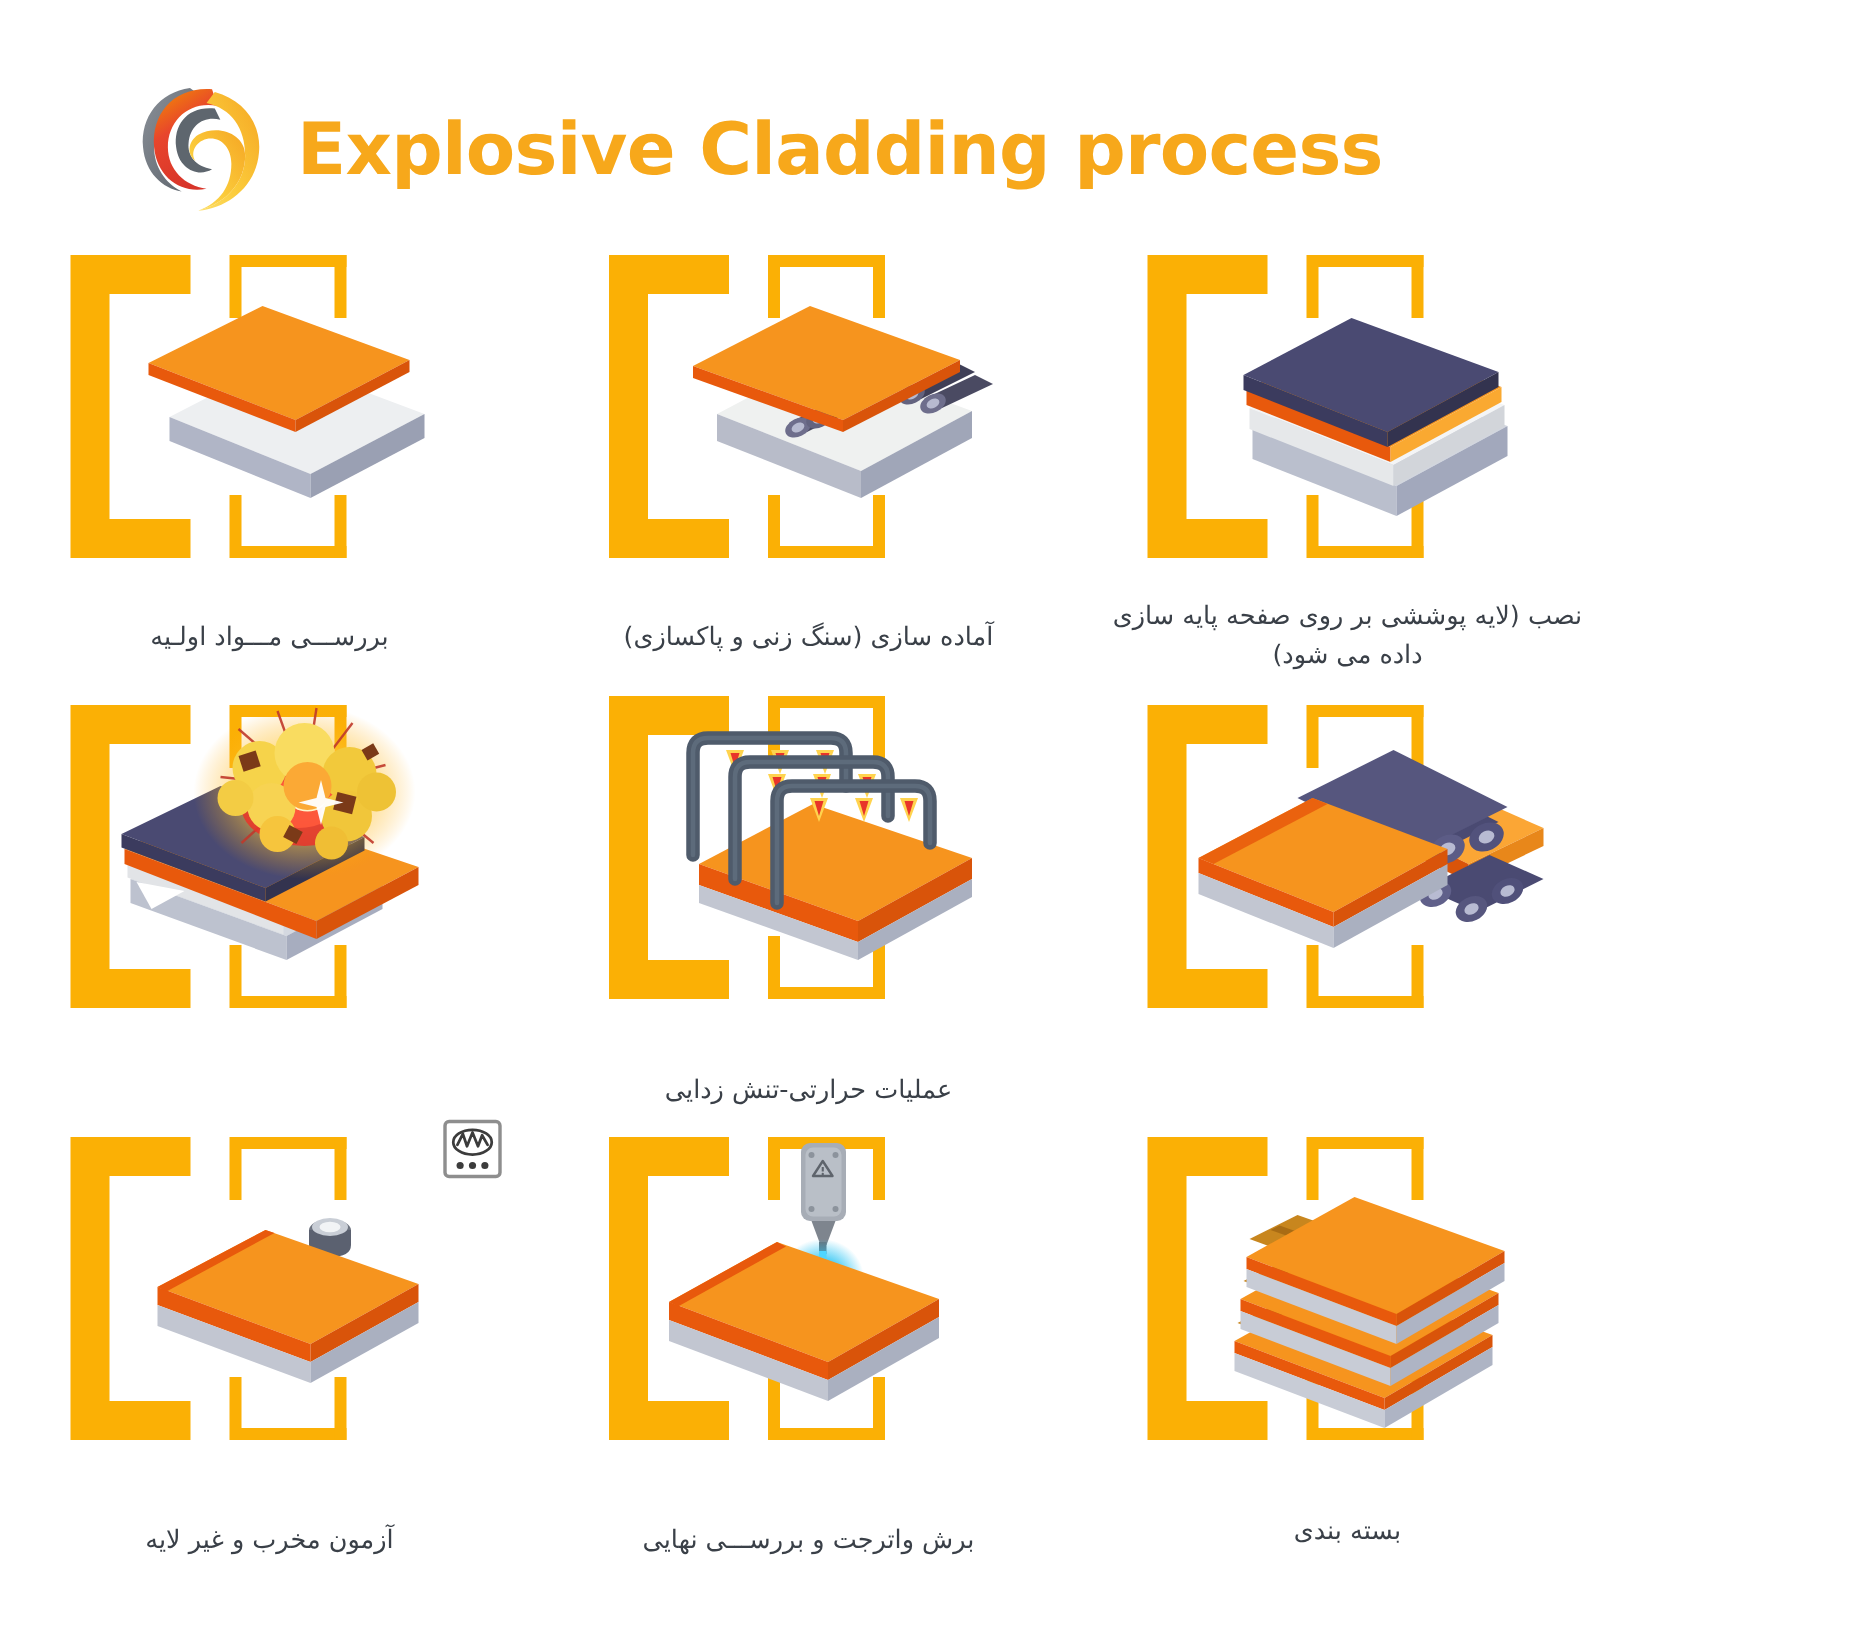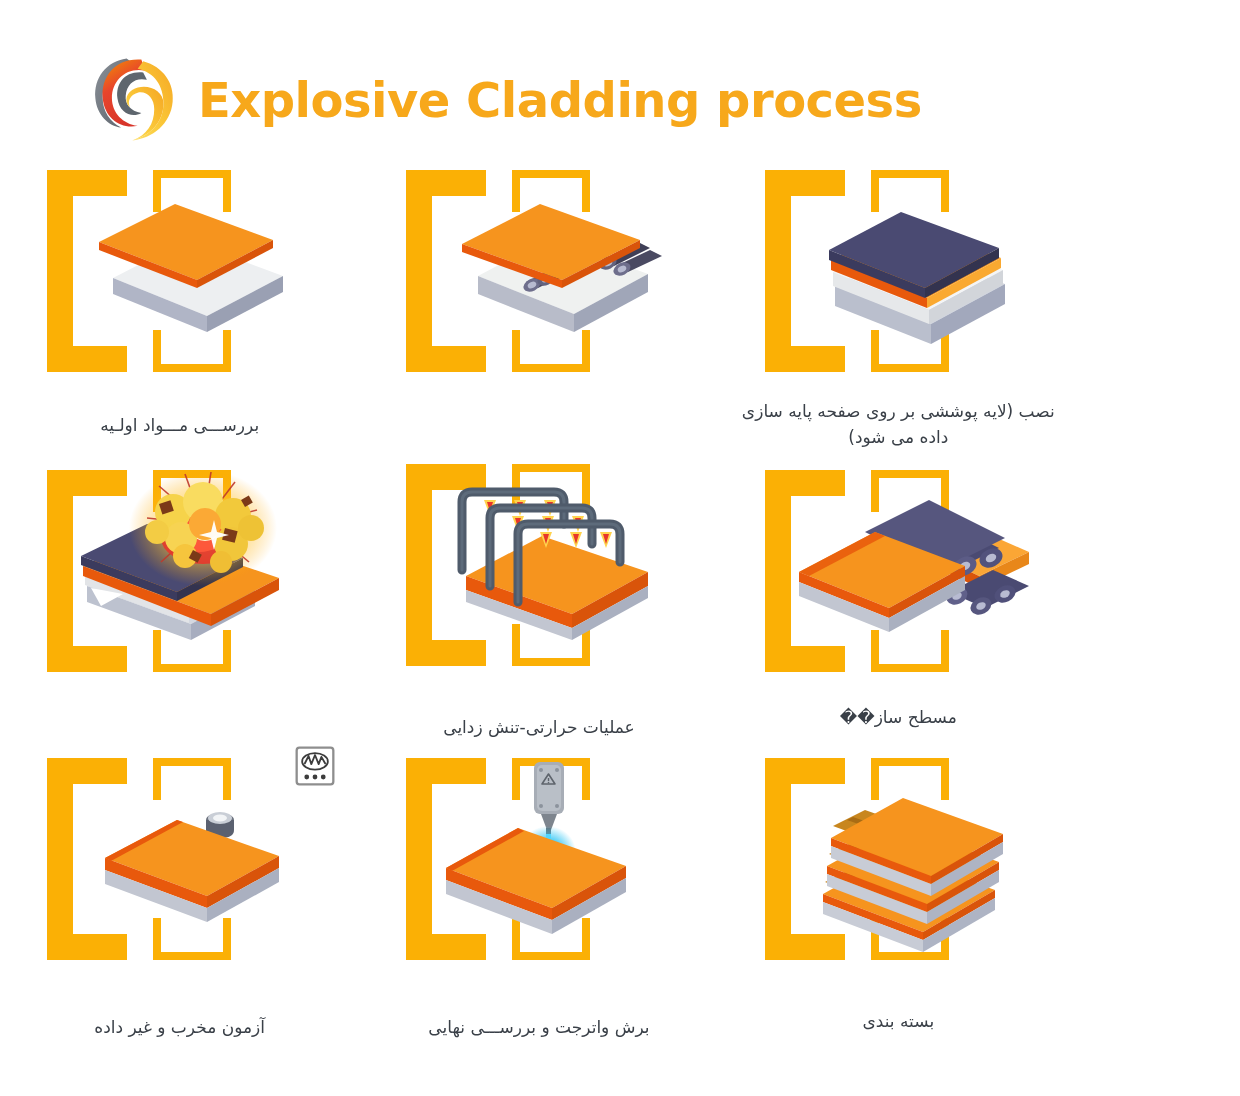--- a/index.html
+++ b/index.html
@@ -208,20 +208,21 @@
             <path d="M208 94 L244 76 L256 82 L220 100 Z" fill="#3F3F57"></path>
             <ellipse cx="214" cy="97" rx="9" ry="6" fill="#63637F" transform="rotate(-26 214 97)"></ellipse>
             <ellipse cx="214" cy="97" rx="4.5" ry="3" fill="#B7BAD0" transform="rotate(-26 214 97)"></ellipse>
           </g>
 
           <path d="M68 78 L146 38 L246 74 L168 114 Z" fill="#F6941E"></path>
           <path d="M68 78 L68 86 L168 122 L168 114 Z" fill="#E8590C"></path>
           <path d="M168 114 L246 74 L246 82 L168 122 Z" fill="#D9540A"></path>
         </svg>
       </div>
+      <div class="caption">آماده سازی (سنگ زنی و پاکسازی)</div>
     </div>
 
     <div class="cell cell-3">
       <div class="frame">
         <svg class="bracket" viewBox="0 0 290 210">
           <path d="M12 4 H92 V30 H38 V180 H92 V206 H12 Z" fill="#FBB005"></path>
           <path d="M118 4 H196 V12 H126 V46 H118 Z" fill="#FBB005"></path>
           <path d="M188 4 H196 V46 H188 Z" fill="#FBB005"></path>
           <path d="M118 164 H126 V198 H196 V206 H118 Z" fill="#FBB005"></path>
           <path d="M188 164 H196 V206 H188 Z" fill="#FBB005"></path>
@@ -422,21 +423,20 @@
 
           <path d="M46 106 L122 66 L212 100 L136 142 Z" fill="#F6941E"></path>
           <path d="M46 106 L46 116 L136 152 L136 142 Z" fill="#E8590C"></path>
           <path d="M136 142 L212 100 L212 110 L136 152 Z" fill="#D9540A"></path>
           <path d="M46 116 L46 130 L136 166 L136 152 Z" fill="#C2C6D1"></path>
           <path d="M136 152 L212 110 L212 124 L136 166 Z" fill="#AAB0C0"></path>
 
           <path d="M46 106 L122 66 L132 70 L56 110 Z" fill="#E8590C" opacity="0.85"></path>
         </svg>
       </div>
-      <div class="caption">مسطح ساز��</div>
     </div>
 
     <div class="cell cell-7">
       <div class="frame">
         <svg class="bracket" viewBox="0 0 290 210">
           <path d="M12 4 H92 V30 H38 V180 H92 V206 H12 Z" fill="#FBB005"></path>
           <path d="M118 4 H196 V12 H126 V46 H118 Z" fill="#FBB005"></path>
           <path d="M188 4 H196 V46 H188 Z" fill="#FBB005"></path>
           <path d="M118 164 H126 V198 H196 V206 H118 Z" fill="#FBB005"></path>
           <path d="M188 164 H196 V206 H188 Z" fill="#FBB005"></path>
@@ -461,21 +461,21 @@
           <path d="M70 104 L142 66 L244 102 L172 142 Z" fill="#F6941E"></path>
           <path d="M70 104 L70 116 L172 154 L172 142 Z" fill="#E8590C"></path>
           <path d="M172 142 L244 102 L244 114 L172 154 Z" fill="#D9540A"></path>
 
           <path d="M70 116 L70 130 L172 168 L172 154 Z" fill="#C2C6D1"></path>
           <path d="M172 154 L244 114 L244 128 L172 168 Z" fill="#AAB0C0"></path>
 
           <path d="M70 104 L142 66 L148 68 L76 107 Z" fill="#E8590C"></path>
         </svg>
       </div>
-      <div class="caption">آزمون مخرب و غیر داده</div>
+      <div class="caption">آزمون مخرب و غیر لایه</div>
     </div>
 
     <div class="cell cell-8">
       <div class="frame">
         <svg class="bracket" viewBox="0 0 290 210">
           <path d="M12 4 H92 V30 H38 V180 H92 V206 H12 Z" fill="#FBB005"></path>
           <path d="M118 4 H196 V12 H126 V46 H118 Z" fill="#FBB005"></path>
           <path d="M188 4 H196 V46 H188 Z" fill="#FBB005"></path>
           <path d="M118 164 H126 V198 H196 V206 H118 Z" fill="#FBB005"></path>
           <path d="M188 164 H196 V206 H188 Z" fill="#FBB005"></path>

